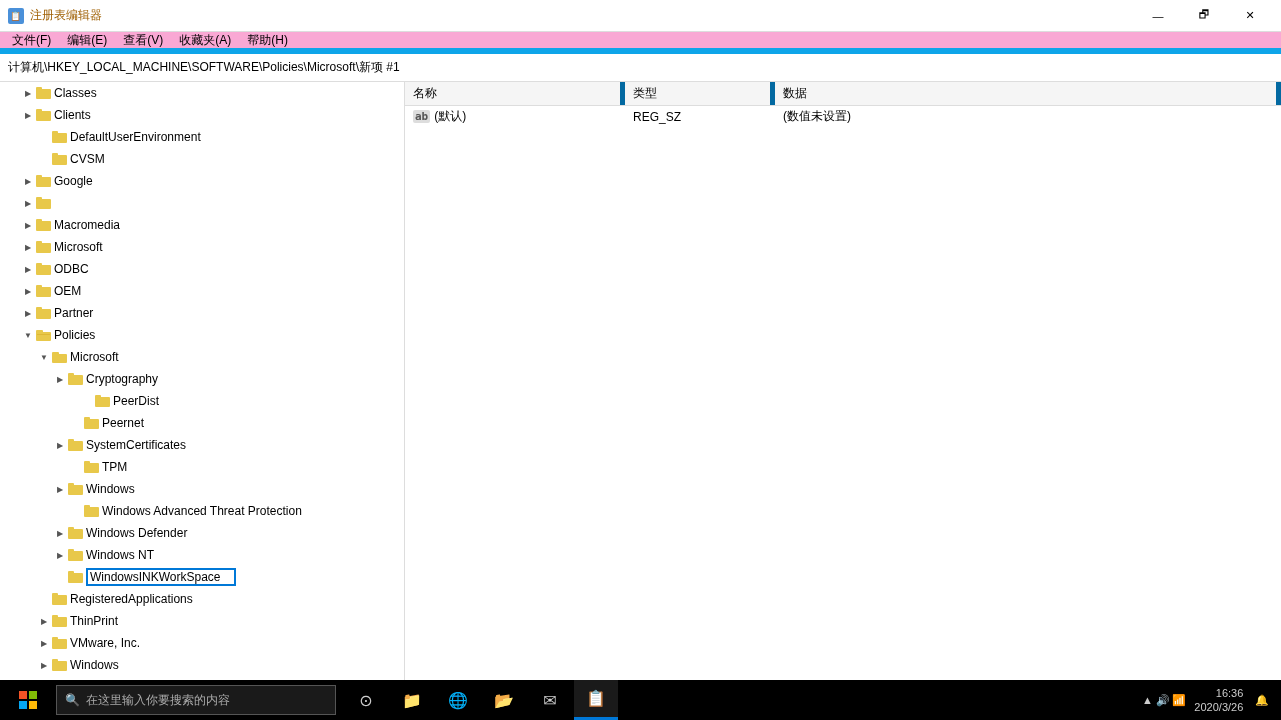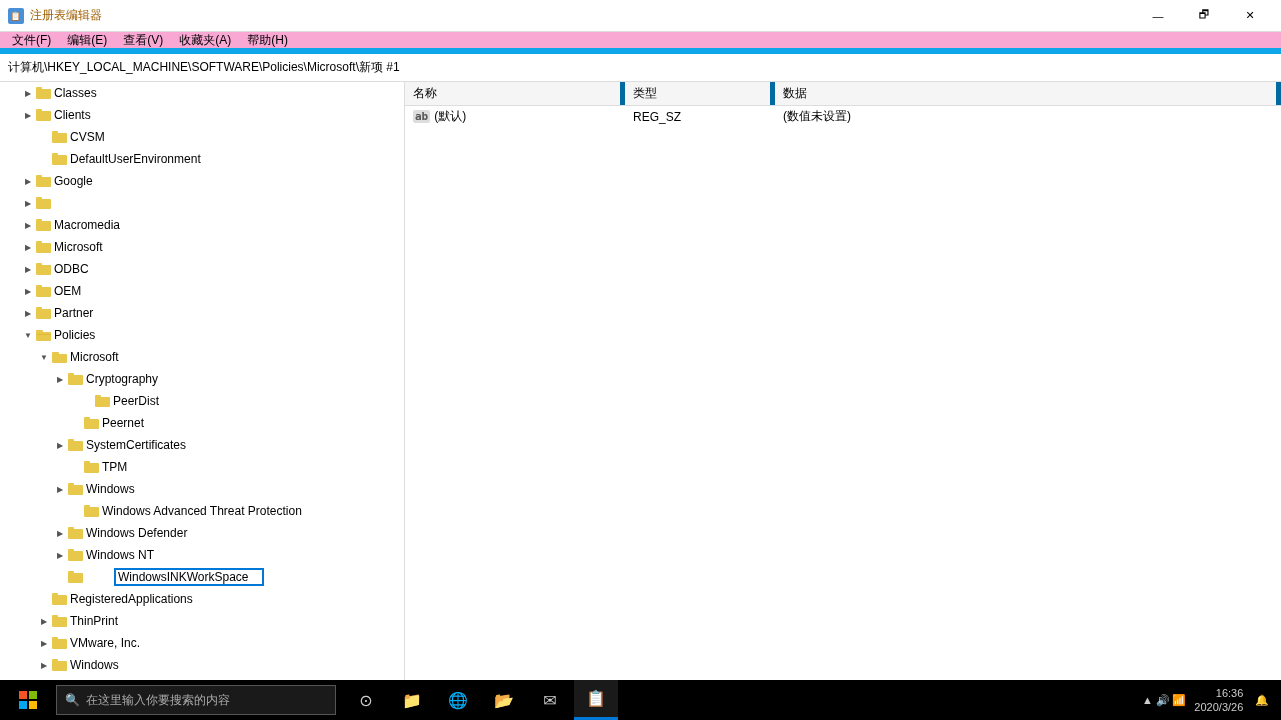--- a/index.html
+++ b/index.html
@@ -326,32 +326,32 @@
       </div>
 
       <div class="tree-node" style="padding-left: 36px;">
         <span class="expand-btn" style="visibility:hidden;">▶</span>
         <span class="folder-icon">
           <svg viewBox="0 0 16 14">
               <rect x="0" y="3" width="15" height="10" rx="1" class="folder-closed"></rect>
               <rect x="0" y="1" width="6" height="4" rx="1" class="folder-closed"></rect>
             </svg>
         </span>
+        <span class="node-label">DefaultUserEnvironment</span>
+      </div>
+
+      <div class="tree-node" style="padding-left: 36px;">
+        <span class="expand-btn" style="visibility:hidden;">▶</span>
+        <span class="folder-icon">
+          <svg viewBox="0 0 16 14">
+              <rect x="0" y="3" width="15" height="10" rx="1" class="folder-closed"></rect>
+              <rect x="0" y="1" width="6" height="4" rx="1" class="folder-closed"></rect>
+            </svg>
+        </span>
         <span class="node-label">CVSM</span>
-      </div>
-
-      <div class="tree-node" style="padding-left: 36px;">
-        <span class="expand-btn" style="visibility:hidden;">▶</span>
-        <span class="folder-icon">
-          <svg viewBox="0 0 16 14">
-              <rect x="0" y="3" width="15" height="10" rx="1" class="folder-closed"></rect>
-              <rect x="0" y="1" width="6" height="4" rx="1" class="folder-closed"></rect>
-            </svg>
-        </span>
-        <span class="node-label">DefaultUserEnvironment</span>
       </div>
 
       <div class="tree-node" style="padding-left: 20px;">
         <span class="expand-btn">▶</span>
         <span class="folder-icon">
           <svg viewBox="0 0 16 14">
               <rect x="0" y="3" width="15" height="10" rx="1" class="folder-closed"></rect>
               <rect x="0" y="1" width="6" height="4" rx="1" class="folder-closed"></rect>
             </svg>
         </span>
@@ -546,21 +546,21 @@
       </div>
 
       <div class="tree-node" style="padding-left: 52px; background: #fff;">
         <span class="expand-btn" style="visibility:hidden;">▶</span>
         <span class="folder-icon">
           <svg viewBox="0 0 16 14">
               <rect x="0" y="3" width="15" height="10" rx="1" class="folder-closed"></rect>
               <rect x="0" y="1" width="6" height="4" rx="1" class="folder-closed"></rect>
             </svg>
         </span>
-        <input class="edit-box" type="text" value="WindowsINKWorkSpace" style="width: 150px; margin-left: 28px;">
+        <input class="edit-box" type="text" value="WindowsINKWorkSpace" style="width: 150px;">
       </div>
 
       <div class="tree-node" style="padding-left: 36px;">
         <span class="expand-btn" style="visibility:hidden;">▶</span>
         <span class="folder-icon">
           <svg viewBox="0 0 16 14">
               <rect x="0" y="3" width="15" height="10" rx="1" class="folder-closed"></rect>
               <rect x="0" y="1" width="6" height="4" rx="1" class="folder-closed"></rect>
             </svg>
         </span>

